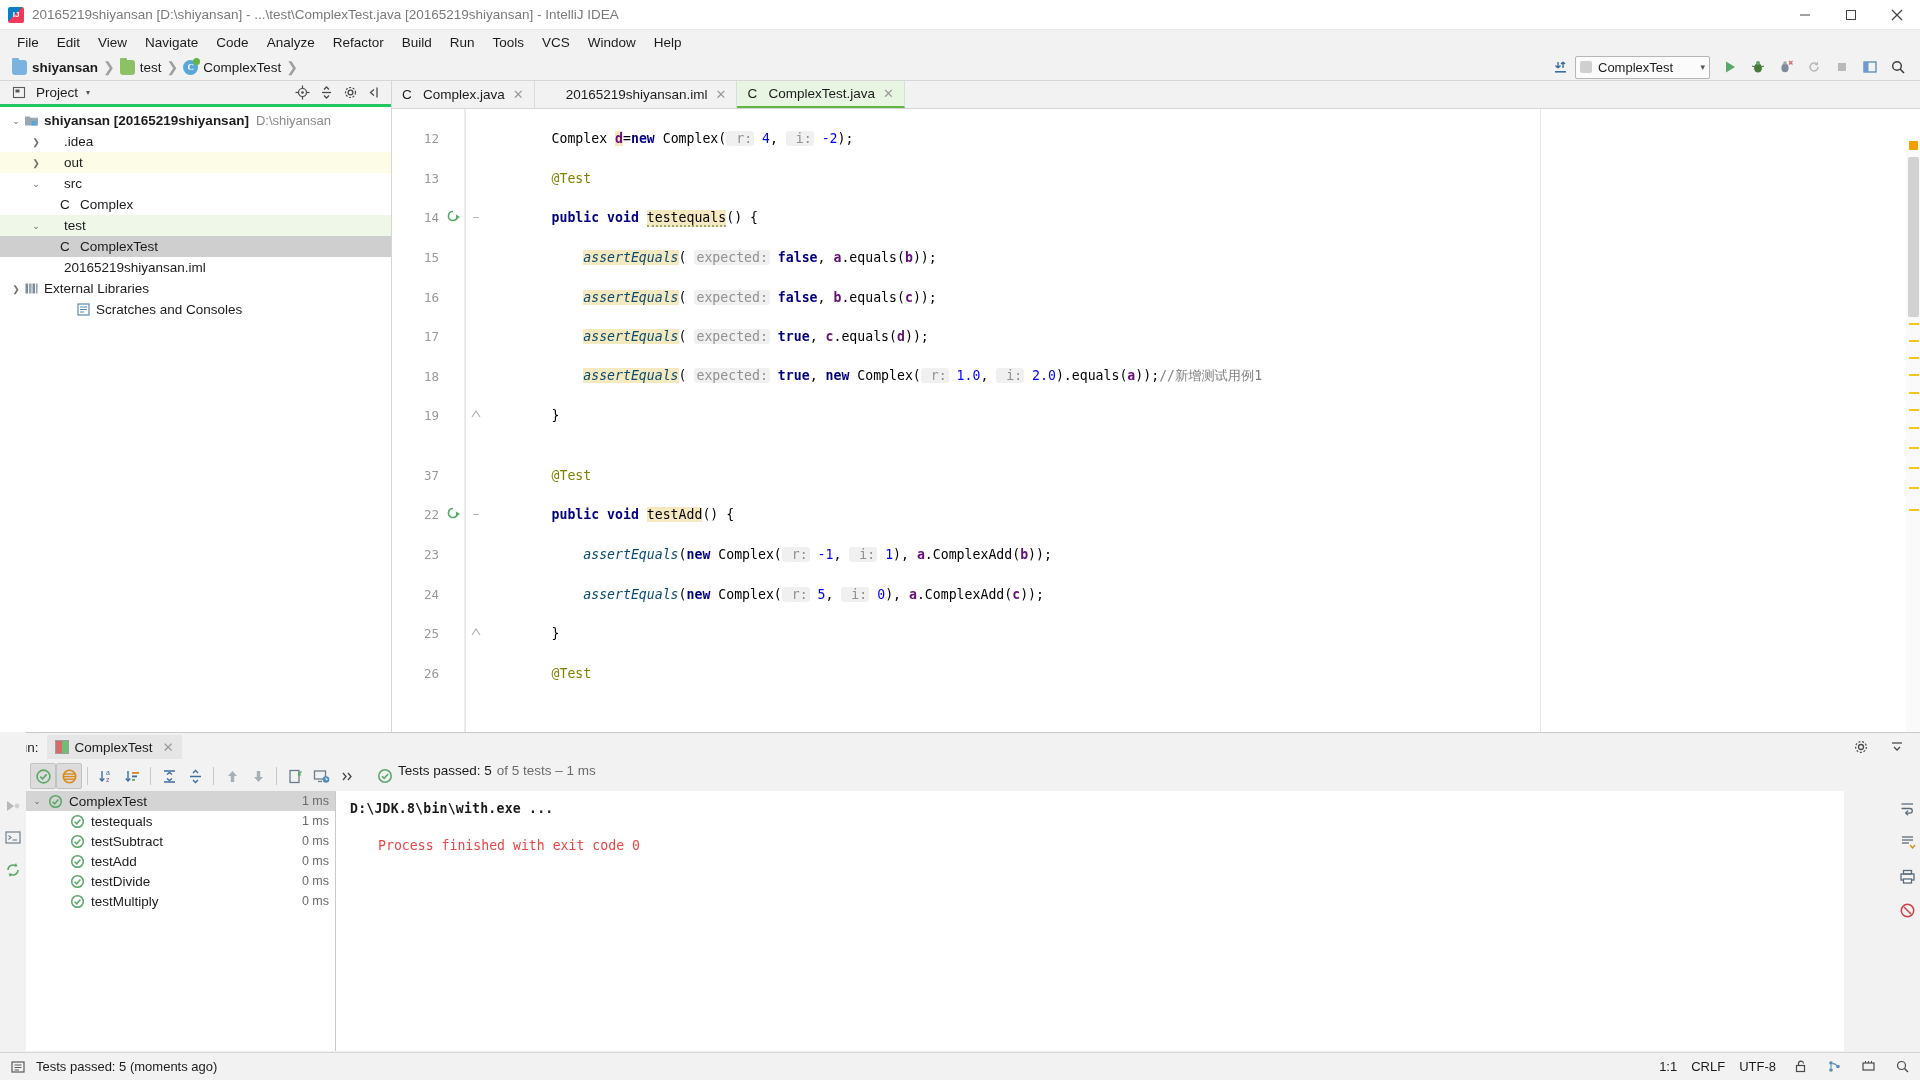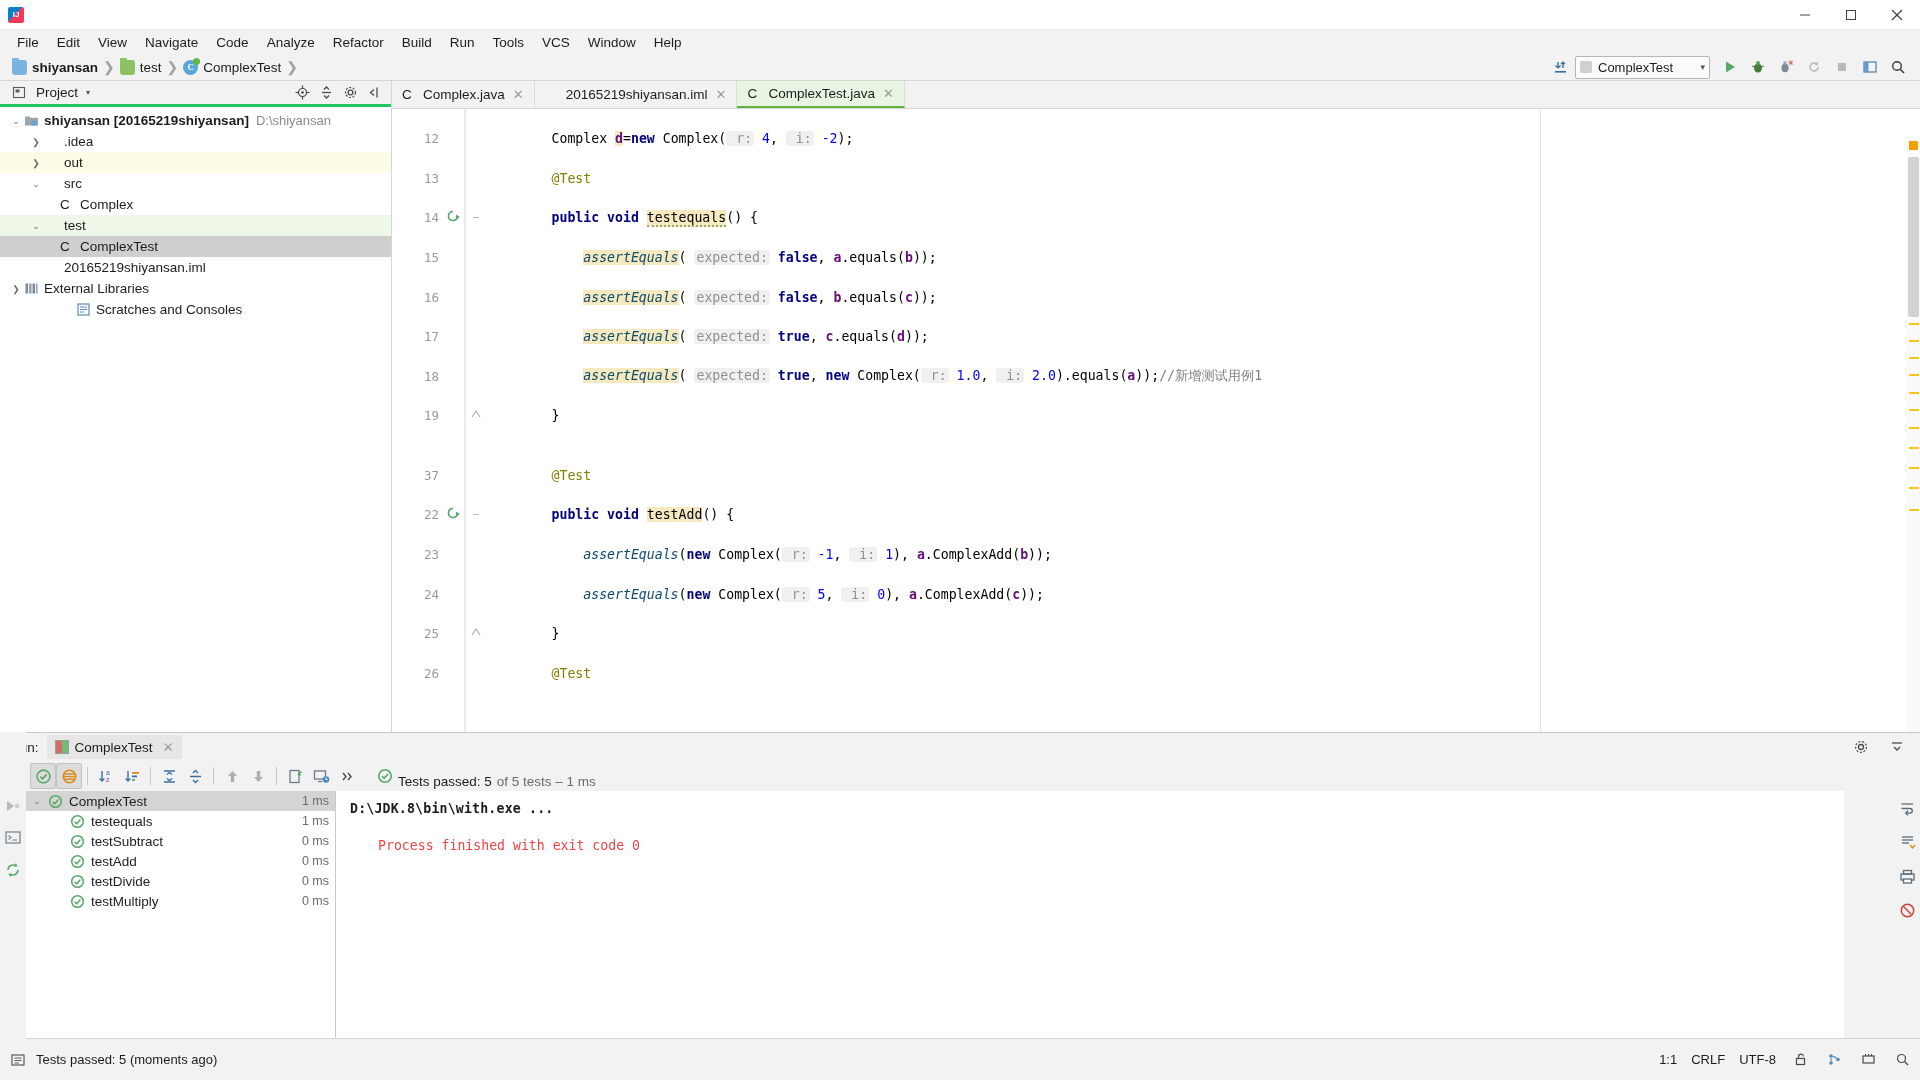--- a/index.html
+++ b/index.html
@@ -193,21 +193,21 @@
   .run-tab .x { margin-left:10px; color:#9a9a9a; }
   .run-head .gear { margin-left:auto; display:flex; align-items:center; padding-right:10px; gap:10px; }
 
   .run-toolbar {
     position:absolute; top:28px; left:0; width:1920px; height:30px;
     display:flex; align-items:center; padding-left:4px;
   }
   .rt-btn { width:26px;height:26px;display:flex;align-items:center;justify-content:center; }
   .rt-btn.pressed { background:#dcdcdc; border:1px solid #c2c2c2; border-radius:2px; }
   .rt-sep { width:1px;height:18px;background:#c8c8c8;margin:0 5px; }
-  .rt-status { margin-left: 12px; display:flex; align-items:flex-end; font-size:13.5px; }
+  .rt-status { margin-left: 12px; display:flex; align-items:flex-start; font-size:13.5px; }
   .rt-status .ok { color:#1c1c1c; }
   .rt-status .dim { color:#6b6b6b; }
 
   .tests-tree {
     position:absolute; top:58px; left:0; width:336px; height:260px;
     background:#ffffff; border-right:1px solid #c9c9c9;
   }
   .ttrow { height:20px; display:flex; align-items:center; padding-right:6px; font-size:13.5px; }
   .ttrow.sel { background:#d4d4d4; }
   .ttrow .arw { width:22px; text-align:center; color:#6e6e6e; font-size:9px; flex:none; }
@@ -229,40 +229,41 @@
   .console .l1 { color:#1a1a1a; font-weight:bold; letter-spacing:0.2px;}
   .console .l2 { color:#ef4444; margin-top:22px;margin-left:28px; }
 
   .run-right-strip {
     position:absolute; top:58px; right:0; width:26px; height:260px; background:#f2f2f2;
     display:flex; flex-direction:column; align-items:center; padding-top:6px; gap:12px;
   }
 
   
   .statusbar {
-    position:absolute; bottom:0; left:0; width:1920px; height:42px; background:#f2f2f2;
+    position:absolute; bottom:0; left:0; width:1920px; height:28px; background:#f2f2f2;
     display:flex; align-items:center; border-top:1px solid #d6d6d6; padding-left:8px;
   }
   .sb-txt { font-size:13px; color:#1c1c1c; margin-left:8px; }
   .sb-right { margin-left:auto; display:flex; align-items:center; padding-right:8px; gap:14px; }
   .sb-right span { font-size:13px; color:#1c1c1c; }
   .sb-ico{width:20px;height:20px;display:flex;align-items:center;justify-content:center;}
 
   
   .bottom-left-tools{
     position:absolute; left:0; top:732px; width:26px; height:318px; background:#f2f2f2;
   }
 </style>
 </head>
 <body>
 
 <div id="app">
 
   <div class="titlebar">
     <div class="tb-icon"></div>
+    <div class="tb-title">20165219shiyansan [D:\shiyansan] - ...\test\ComplexTest.java [20165219shiyansan] - IntelliJ IDEA</div>
     <div class="tb-buttons">
       <div class="tb-btn">
         <svg width="12" height="12" viewBox="0 0 12 12">
             <line x1="1" y1="6" x2="11" y2="6" stroke="#444" stroke-width="1"></line>
           </svg>
       </div>
       <div class="tb-btn">
         <svg width="12" height="12" viewBox="0 0 12 12">
             <rect x="1.5" y="1.5" width="9" height="9" fill="none" stroke="#444" stroke-width="1"></rect>
           </svg>

